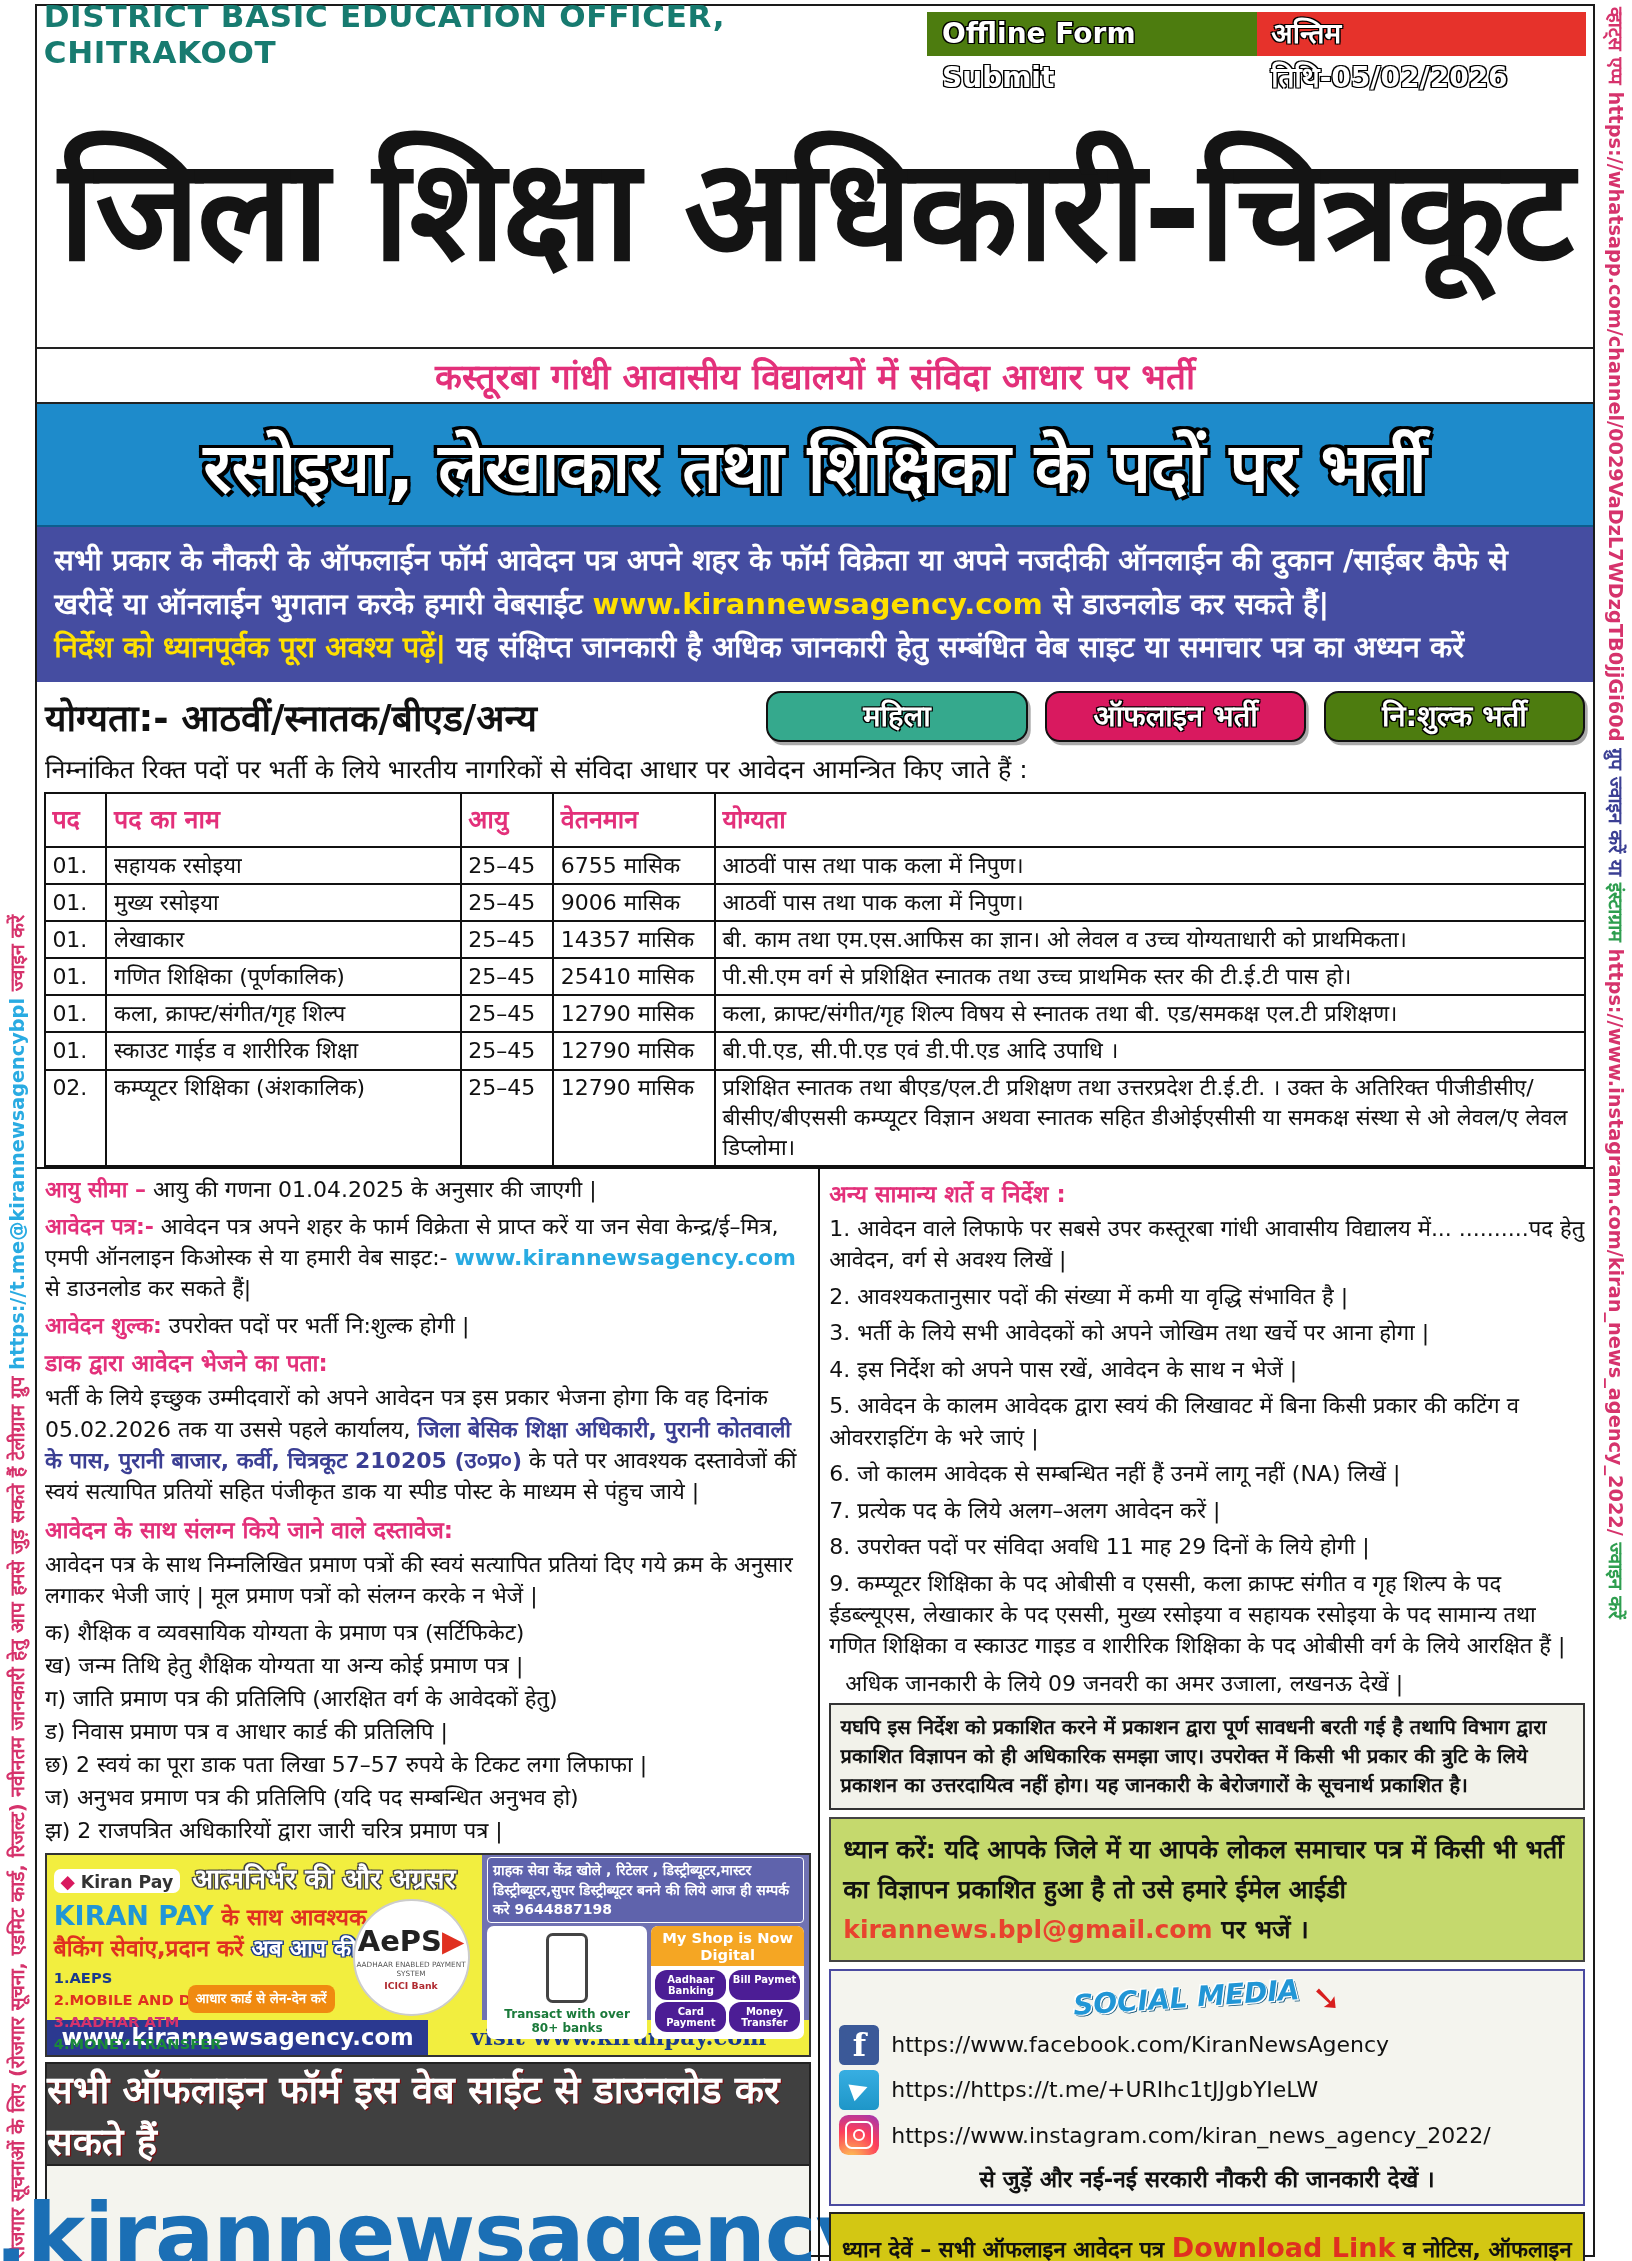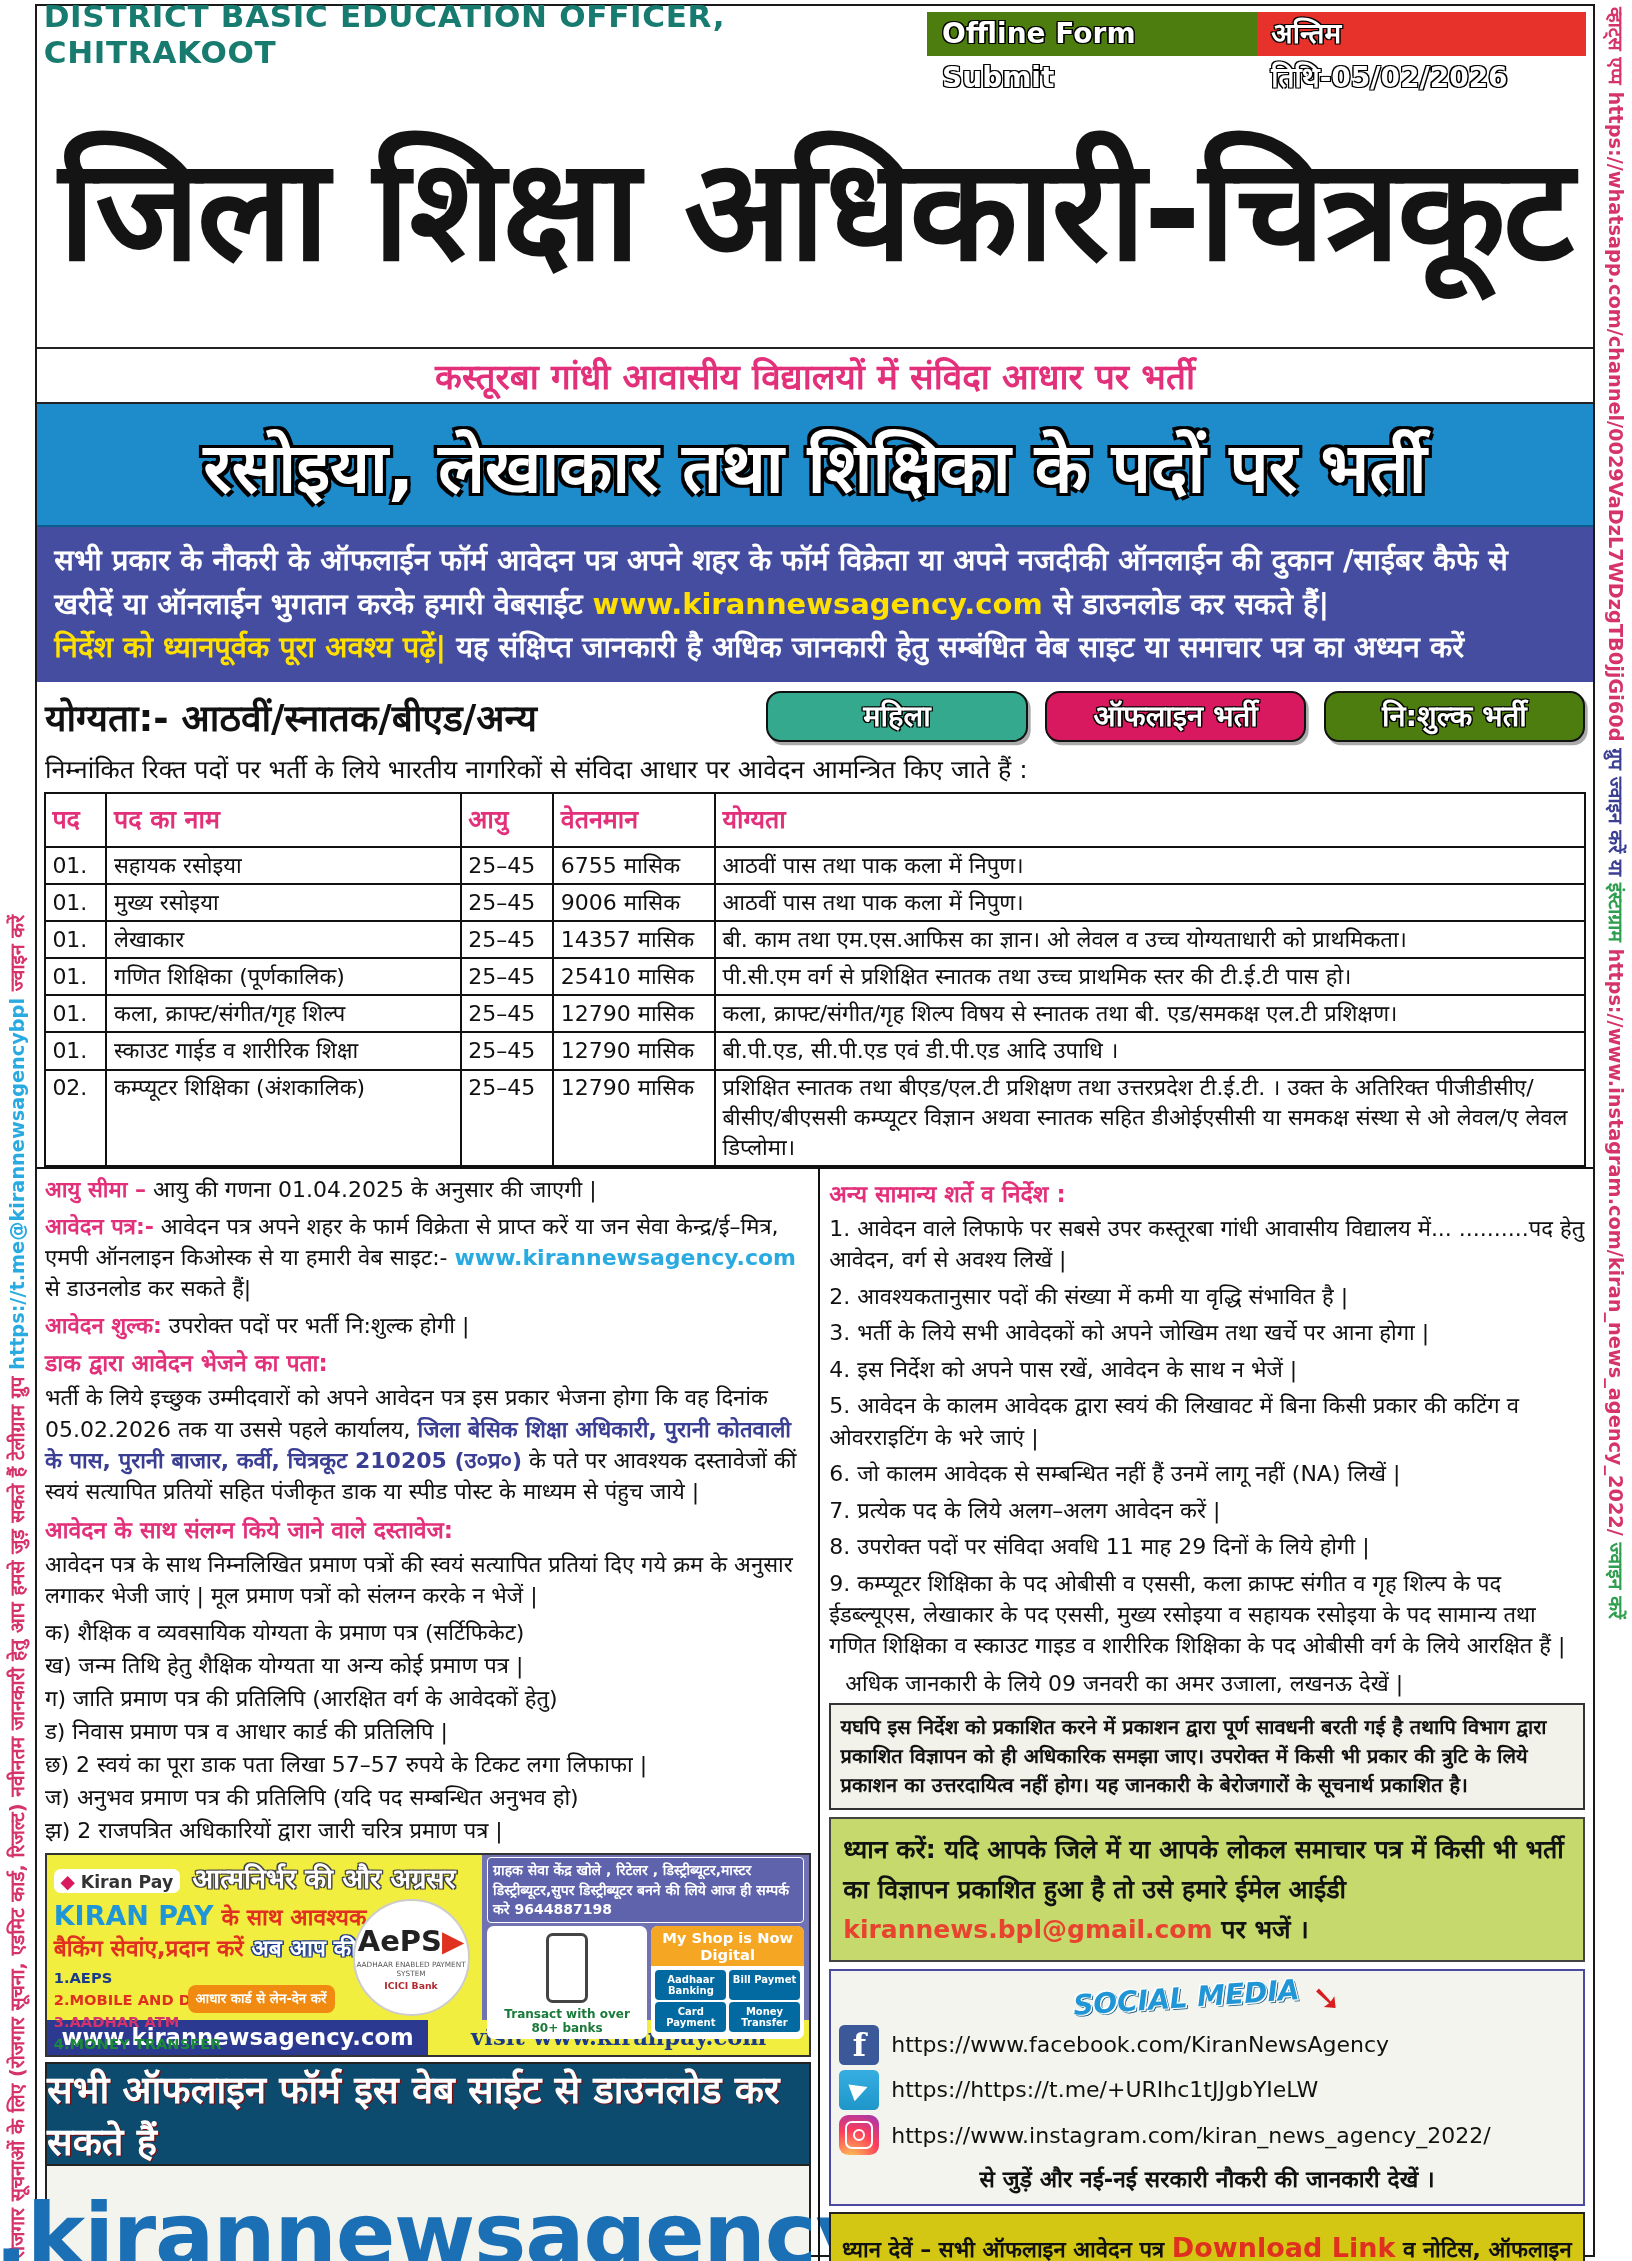--- a/index.html
+++ b/index.html
@@ -146,29 +146,29 @@
   .ad-contact{background:#5F63AC;color:#fff;font-weight:bold;font-size:14px;line-height:1.4;
     border:1.3px solid #fff;border-radius:4px;padding:2.7px 5.3px;margin-bottom:2.7px;}
   .ad-panels{display:flex;height:calc(100% - 47px);}
   .ad-phone{background:#fff;border-radius:6.7px;flex:1;margin-right:4px;display:flex;flex-direction:column;
     align-items:center;justify-content:space-between;padding:4px;}
   .phone-shape{width:36px;height:64px;border:3.3px solid #444;border-radius:6.7px;margin-top:2.7px;}
   .ad-phone-cap{color:#1a7a3a;font-weight:900;font-size:12px;text-align:center;}
   .ad-shop{background:#fff;border-radius:6.7px;flex:1;display:flex;flex-direction:column;overflow:hidden;}
   .shop-title{background:#F5A623;color:#fff;font-weight:900;font-size:14.7px;text-align:center;padding:2.7px 1.3px;}
   .shop-grid{display:grid;grid-template-columns:1fr 1fr;gap:2.7px;padding:4px;font-size:10px;font-weight:900;color:#333;text-align:center;}
-  .shop-grid .cell{background:#0369a1;color:#fff;border-radius:4px;padding:4px 1.3px;}
+  .shop-grid .cell{background:#4c1d95;color:#fff;border-radius:12px;padding:4px 1.3px;}
   .ad-footer{display:flex;height:35px;}
   .ad-footer-left{width:50%;background:#2B3990;color:#fff;font-weight:900;font-size:22.7px;
     display:flex;align-items:center;justify-content:center;}
   .ad-footer-right{width:50%;background:#F2EE3F;color:#1a3a8c;font-weight:900;font-size:22.7px;
     display:flex;align-items:center;justify-content:center;font-family:"DejaVu Serif",serif;}
 
   
-  .redstrip{background:#0c4a6e;border:2px solid #222;margin:4px 0 0 0;height:100px;
+  .redstrip{background:#404040;border:2px solid #222;margin:4px 0 0 0;height:100px;
     display:flex;align-items:center;justify-content:center;}
   .redstrip span{color:#fff;font-weight:900;font-size:38px;text-shadow:1.3px 1.3px 0 #7a0f12;}
   .urlbox{border:2px solid #222;border-top:none;background:#F4F4EE;height:137px;
     display:flex;align-items:center;justify-content:center;}
   .urlbox span{color:#1B6FB5;font-weight:900;font-size:88px;letter-spacing:-1.3px;}
 </style>
 </head>
 <body>
 
 <div class="vmargin vmargin-left">

